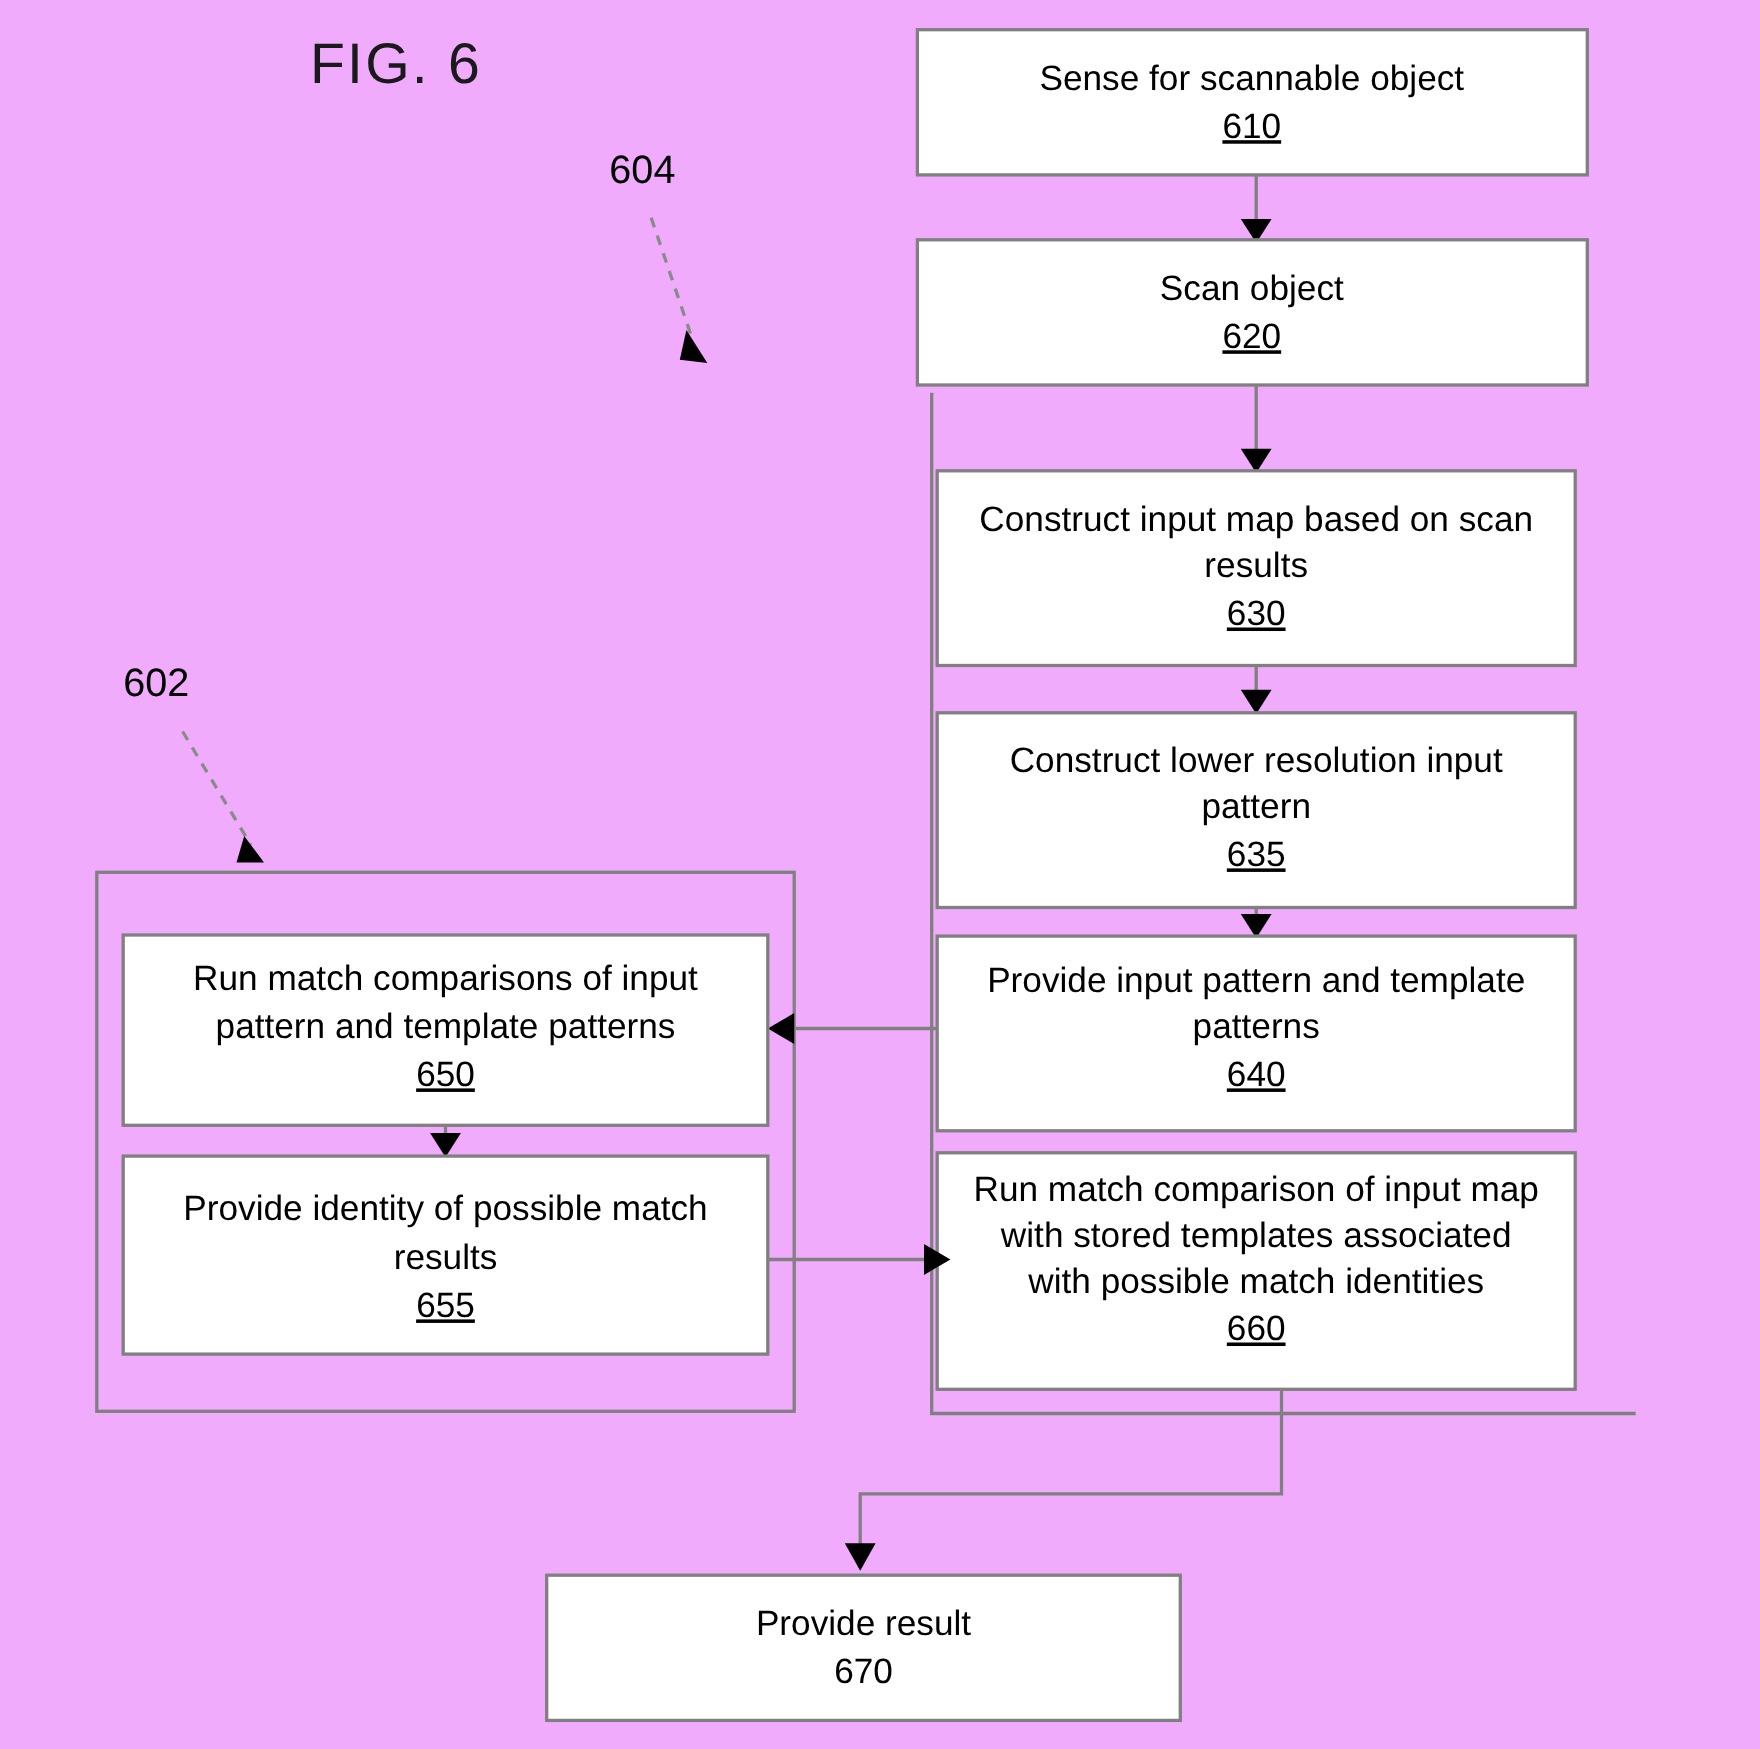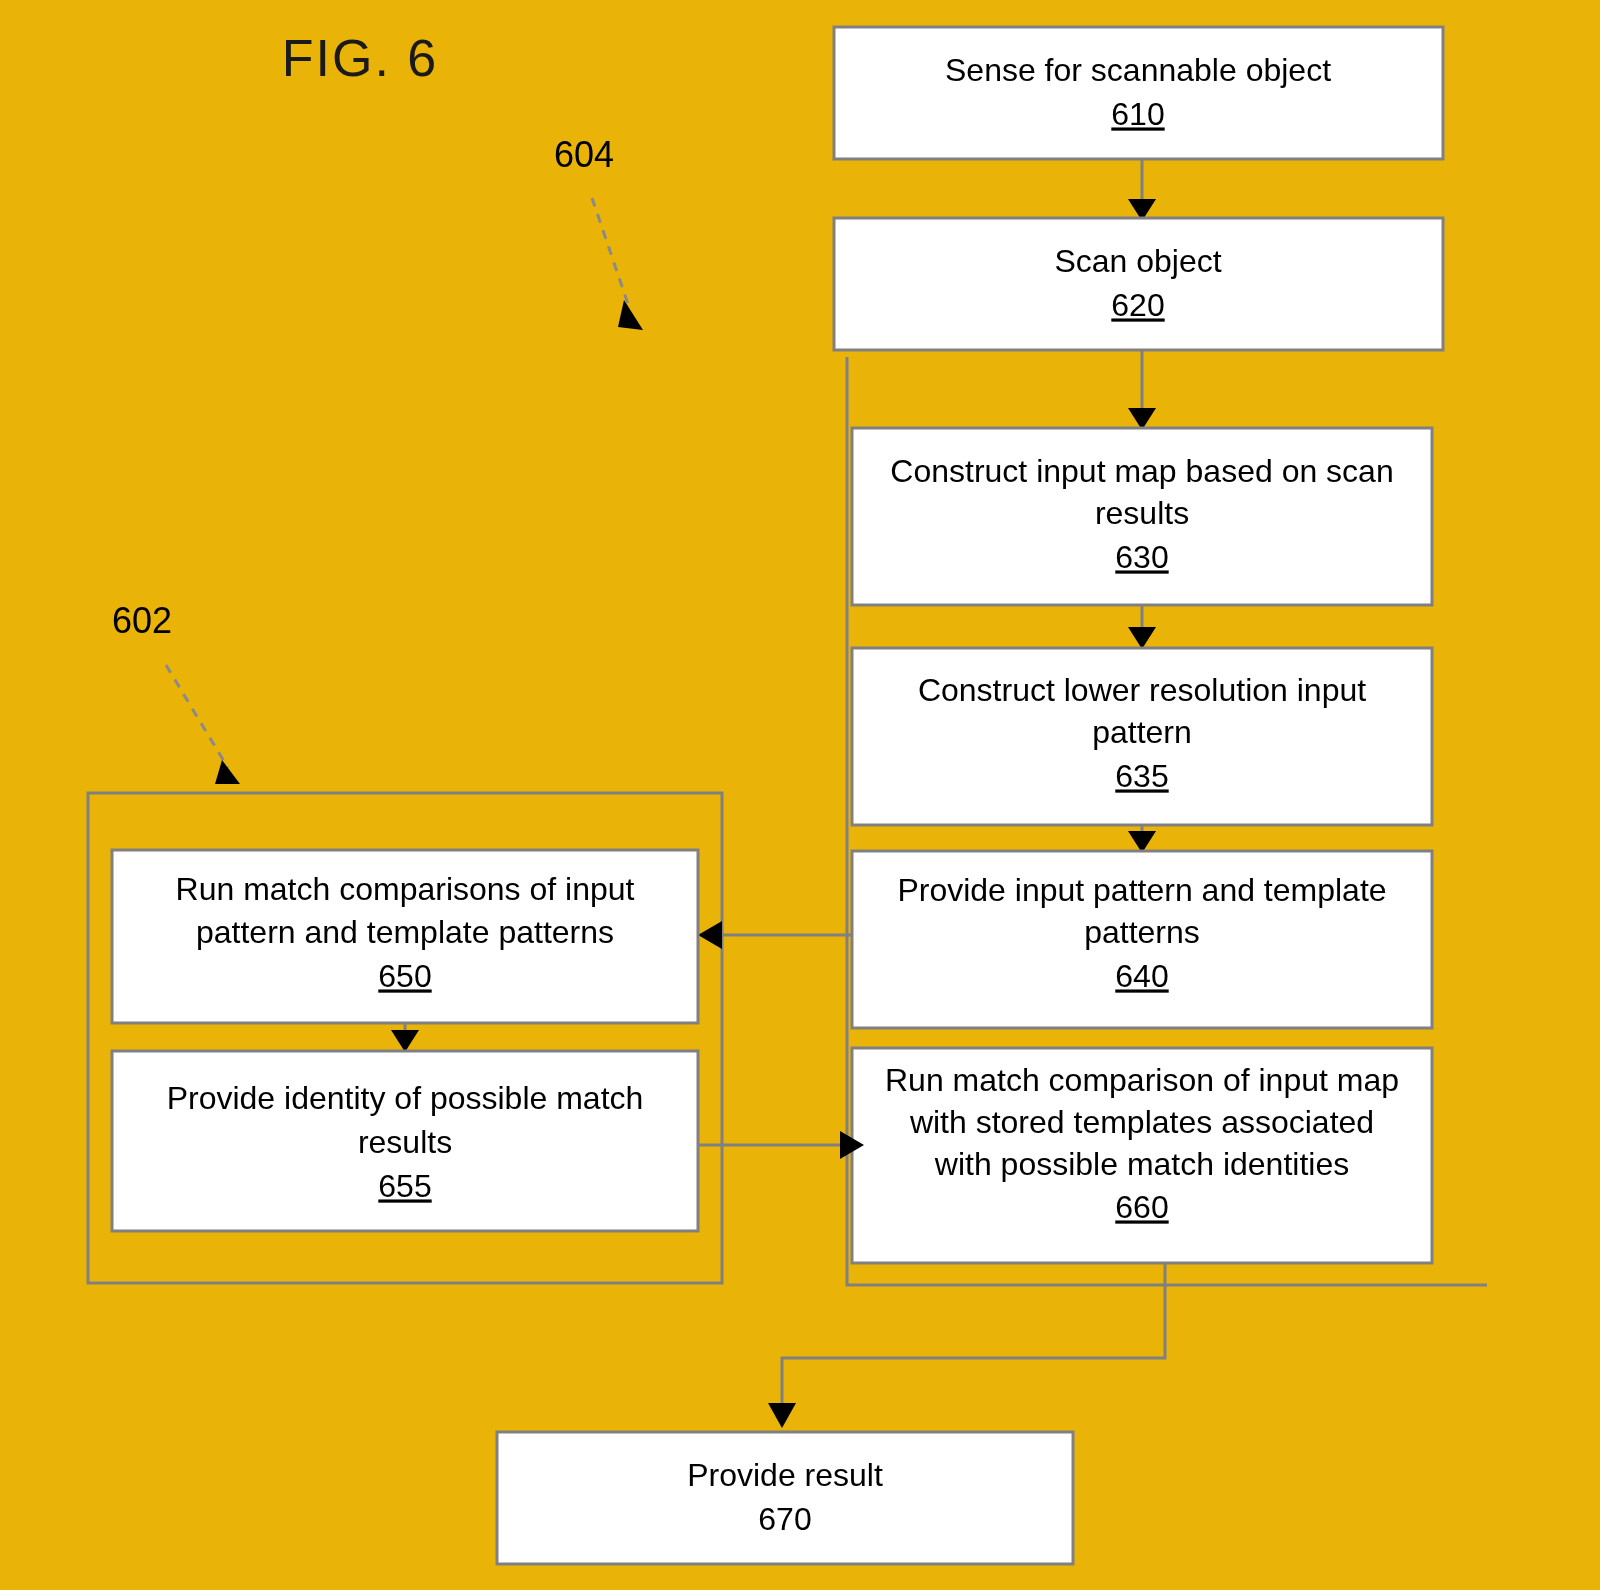--- a/index.html
+++ b/index.html
@@ -11,21 +11,21 @@
   body {
     width: 1600px;
     height: 1590px;
     font-family: "Liberation Sans", sans-serif;
     overflow: hidden;
   }
   #figure-root {
     position: relative;
     width: 1600px;
     height: 1590px;
-    background: #eab308;
+    background: #f0abfc;
   }
   svg#diagram {
     position: absolute;
     top: 0;
     left: 0;
     width: 1600px;
     height: 1590px;
     display: block;
   }
   .box-rect {

